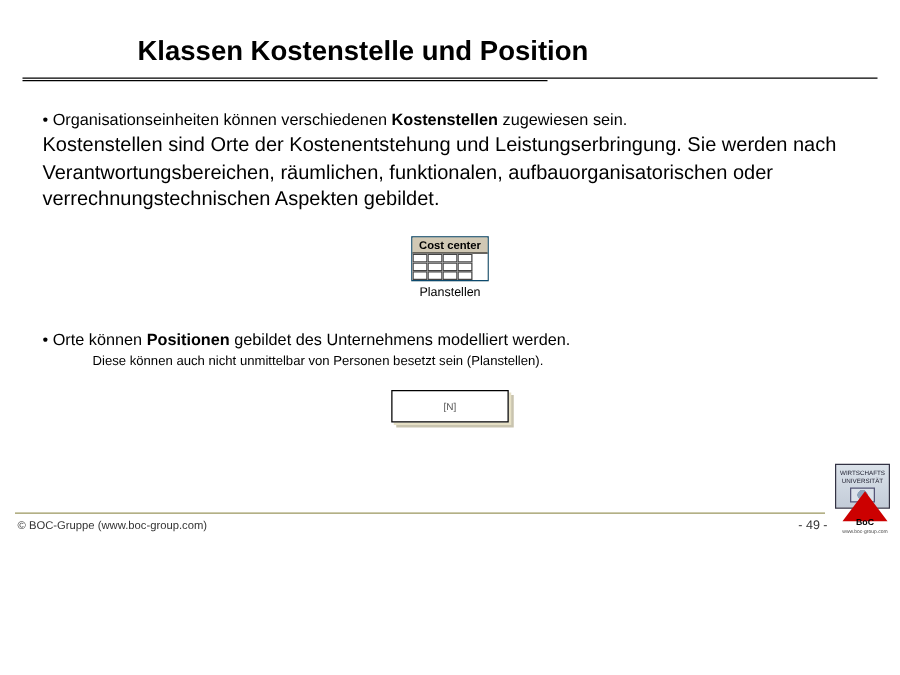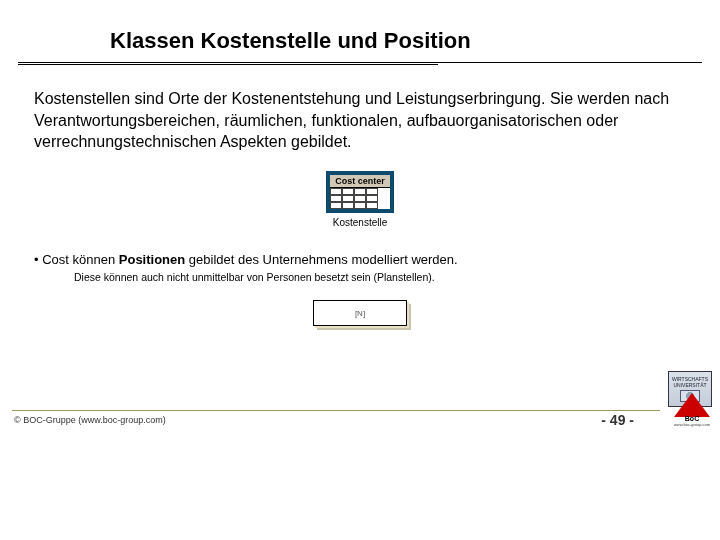--- a/index.html
+++ b/index.html
@@ -6,78 +6,81 @@
   html, body { width: 720px; height: 540px; font-family: Arial, Helvetica, sans-serif; background: #fff; }
   .slide { position: relative; width: 720px; height: 431px; }
   .title { position: absolute; top: 28px; left: 110px; font-size: 22px; font-weight: bold; color: #000; }
   .underline1 { position: absolute; top: 62px; left: 18px; width: 684px; height: 1px; background: #000; }
   .underline2 { position: absolute; top: 64px; left: 18px; width: 420px; height: 1px; background: #000; }
   .content { position: absolute; top: 88px; left: 34px; right: 34px; }
   .bullet1 { font-size: 13px; color: #000; margin-bottom: 3px; }
   .bullet1 b { font-weight: bold; }
   .desc1 { font-size: 16px; color: #000; line-height: 1.35; margin-bottom: 18px; }
   .fig1 { text-align: center; margin: 4px auto 24px; }
-  .costcenter-box { display: inline-block; border: 4px solid #0c4a6e; background: #d5cfbf; padding: 0; }
+  .costcenter-box { display: inline-block; border: 1px solid #0c4a6e; background: #d5cfbf; padding: 0; }
   .cc-head { background: #d0c8b4; font-size: 9px; font-weight: bold; text-align: center; padding: 1px 5px; border-bottom: 1px solid #000; }
   .cc-grid { display: grid; grid-template-columns: repeat(4, 12px); grid-template-rows: repeat(3, 7px); background: #fff; }
   .cc-grid div { border: 0.5px solid #444; background: #fff; }
   .cc-label { font-size: 10px; text-align: center; margin-top: 4px; }
   .bullet2 { font-size: 13px; color: #000; margin-top: 18px; margin-bottom: 3px; }
   .bullet2 b { font-weight: bold; }
   .desc2 { font-size: 10.5px; color: #000; line-height: 1.35; margin-bottom: 14px; padding-left: 40px; }
   .fig2 { text-align: center; margin-top: 16px; }
   .posbox { display: inline-block; width: 94px; height: 26px; border: 1px solid #000; background: #fff; font-size: 8px; line-height: 26px; text-align: center; color: #555; box-shadow: 2px 2px 0 0 #e6e0c5, 4px 4px 0 0 #c9c4af; }
   .footer { position: absolute; bottom: 0; left: 0; right: 16px; height: 22px; display: flex; align-items: center; justify-content: space-between; padding: 0 14px; }
   .footer-bar { position: absolute; bottom: 20px; left: 12px; right: 60px; height: 1px; background: #9b975f; }
   .copyright { font-size: 9px; color: #333; }
-  .pagenum { font-size: 14px; color: #333; margin-right: 56px; font-weight: bold; }
+  .pagenum { font-size: 10px; color: #333; margin-right: 28px; }
   .logos { position: absolute; right: 8px; bottom: 24px; display: flex; flex-direction: column; gap: 4px; align-items: flex-end; }
   .logo-uni { width: 44px; height: 36px; border: 1px solid #334; background: linear-gradient(#dbe2ea, #c3ccd8); font-size: 5px; display: flex; flex-direction: column; align-items: center; justify-content: center; color: #223; }
   .logo-uni .seal { width: 20px; height: 12px; background: radial-gradient(circle, #8fa4bb 40%, #dbe2ea 41%); border: 1px solid #557; margin-top: 2px; }
   .logo-boc { position: absolute; right: 4px; bottom: 2px; width: 48px; height: 36px; }
   .boc-tri { width: 0; height: 0; border-left: 18px solid transparent; border-right: 18px solid transparent; border-bottom: 24px solid #c00; margin: 0 auto; }
   .boc-text { font-size: 7px; font-weight: bold; text-align: center; color: #000; margin-top: -2px; }
   .boc-url { font-size: 4px; text-align: center; color: #444; }
 </style>
 </head>
 <body>
 
 <div class="slide">
 
   <div class="title">Klassen Kostenstelle und Position</div>
   <div class="underline1"></div>
   <div class="underline2"></div>
 
   <div class="content">
 
+    <p class="bullet1">
+      <span>• Organisationseinheiten können verschiedenen </span><b>Kostenstellen</b><span> zugewiesen sein.</span>
+    </p>
     <p class="desc1">Kostenstellen sind Orte der Kostenentstehung und Leistungserbringung. Sie werden nach Verantwortungsbereichen, räumlichen, funktionalen, aufbauorganisatorischen oder verrechnungstechnischen Aspekten gebildet.</p>
 
     <div class="fig1">
       <div class="costcenter-box">
         <div class="cc-head">Cost center</div>
         <div class="cc-grid">
           <div></div>
             <div></div>
             <div></div>
             <div></div>
           <div></div>
             <div></div>
             <div></div>
             <div></div>
           <div></div>
             <div></div>
             <div></div>
             <div></div>
         </div>
       </div>
-      <div class="cc-label">Kostenstelle</div>
+      <div class="cc-label">Planstellen</div>
     </div>
 
     <p class="bullet2">
-      <span>• Cost können </span><b>Positionen</b><span> gebildet des Unternehmens modelliert werden.</span>
+      <span>• Orte können </span><b>Positionen</b><span> gebildet des Unternehmens modelliert werden.</span>
     </p>
     <p class="desc2">Diese können auch nicht unmittelbar von Personen besetzt sein (Planstellen).</p>
 
     <div class="fig2">
       <div class="posbox">[N]</div>
     </div>
 
   </div>
 
   <div class="logos">

